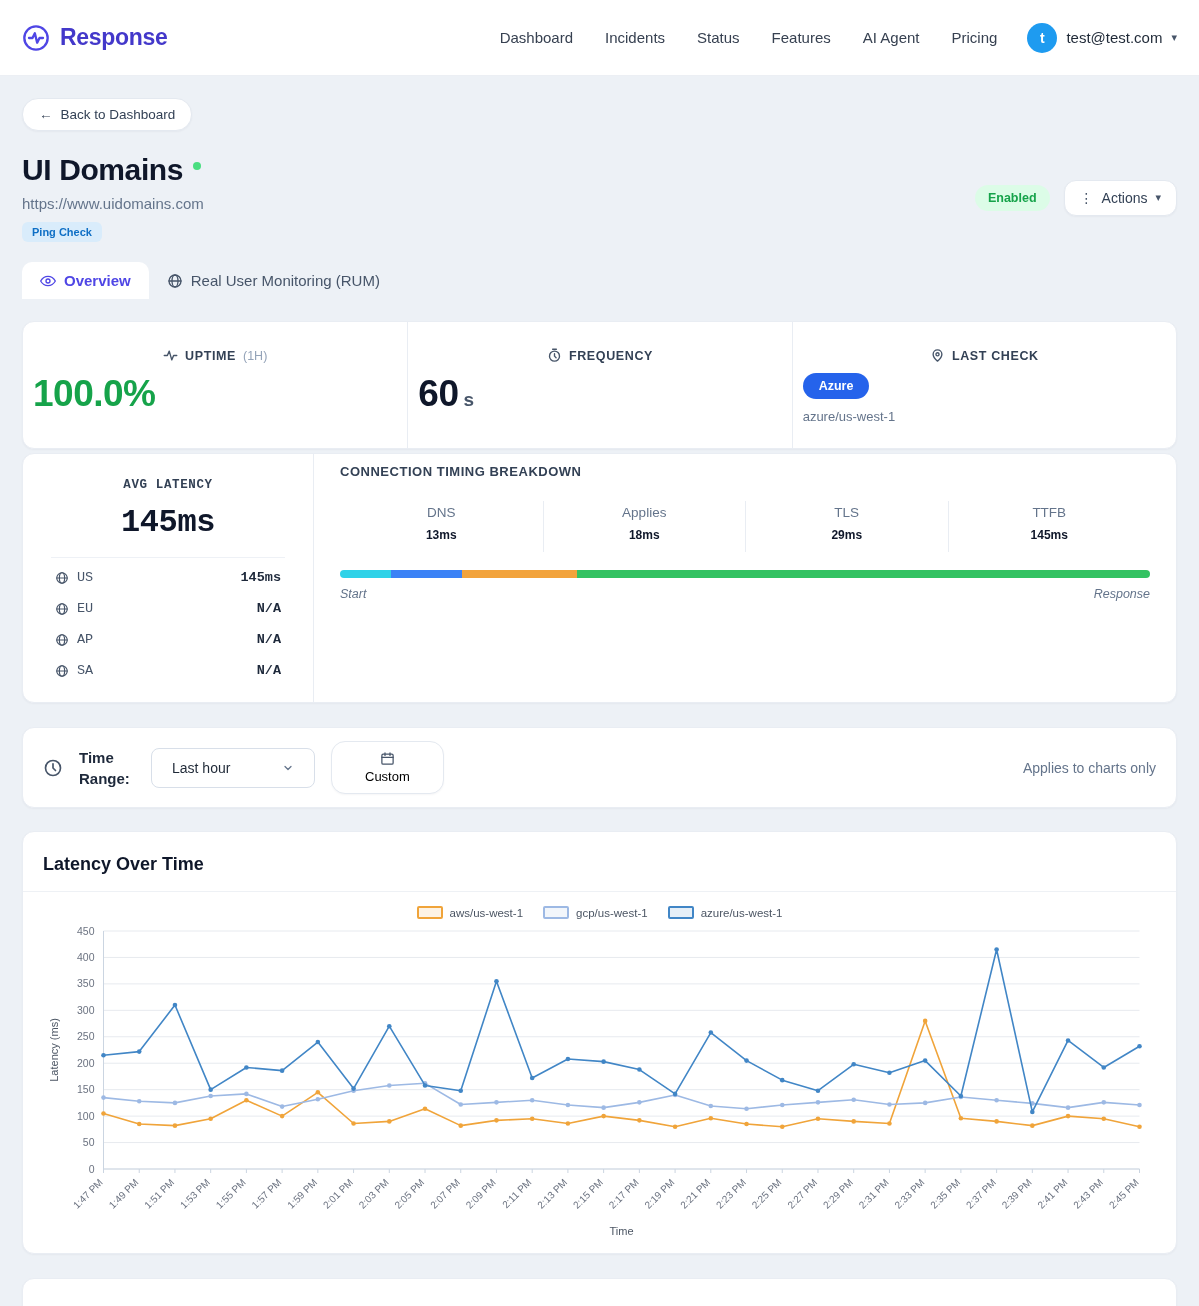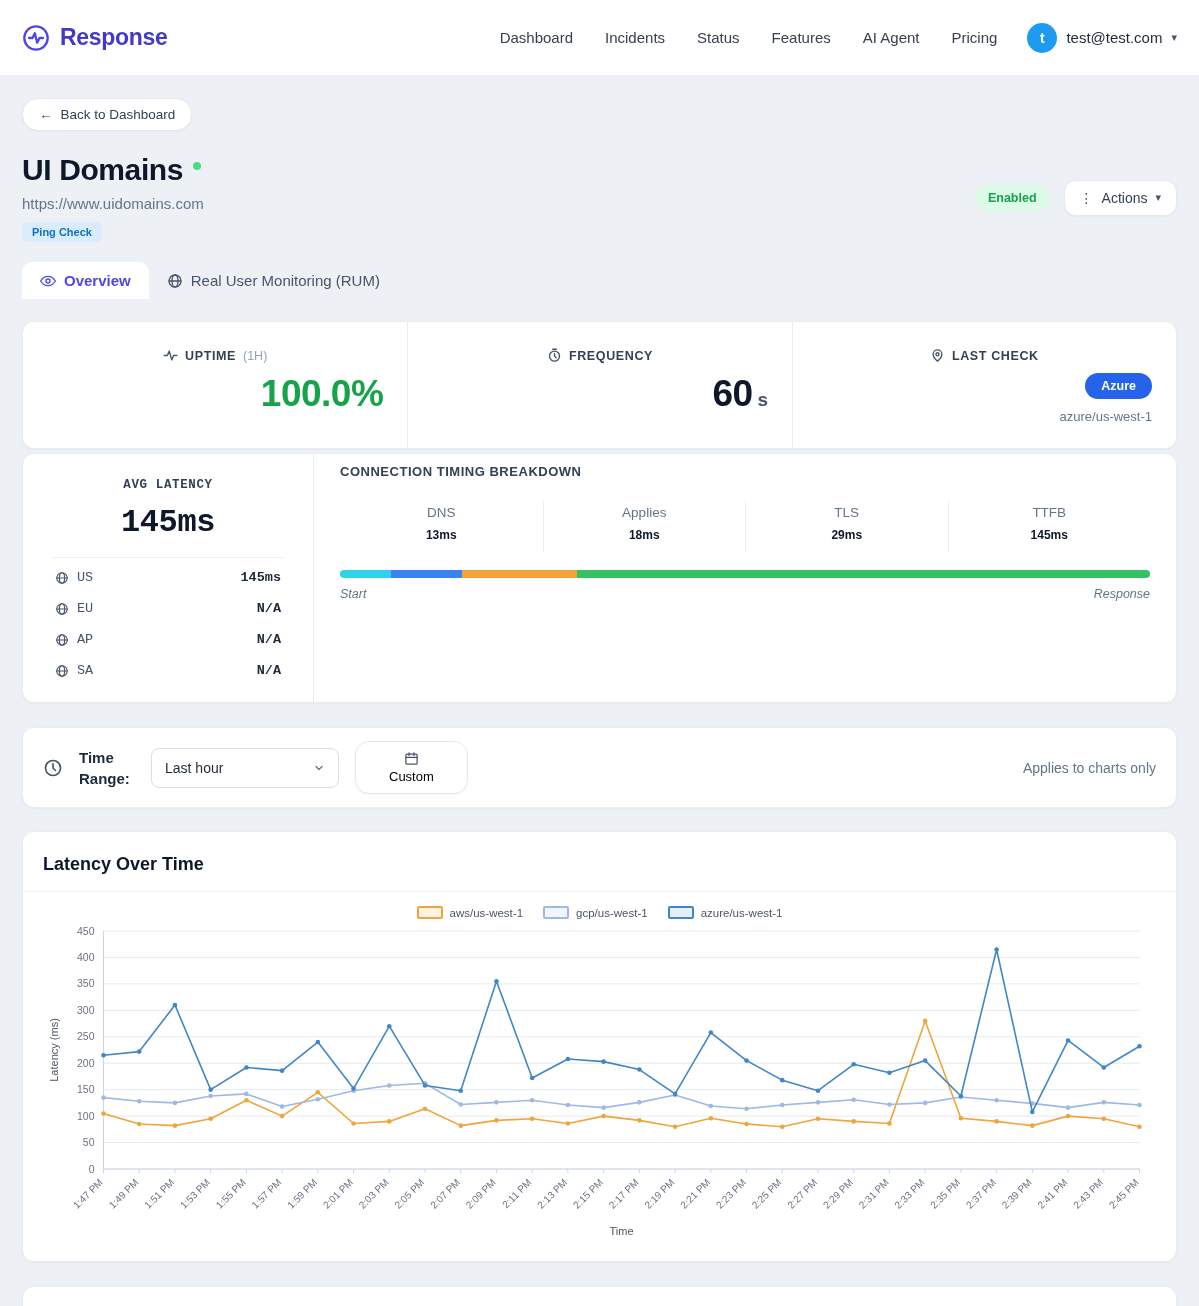--- a/index.html
+++ b/index.html
@@ -44,21 +44,21 @@
   .dots { font-size:14px; color:#475569; }
   
   .tabs { display:flex; margin-top:20px; }
   .tab { display:flex; align-items:center; gap:8px; padding:10px 18px; font-size:15px; color:#475569;
     cursor:pointer; border-radius:10px 10px 0 0; }
   .tab.active { background:#fff; color:#4f46e5; font-weight:600; }
   
   .card { background:#fff; border:1px solid #e9edf3; border-radius:12px; box-shadow:0 1px 2px rgba(16,24,40,.04); }
   
   .stats-card { margin-top:22px; display:grid; grid-template-columns:1fr 1fr 1fr; }
-  .stat-col { padding:26px 24px 24px; text-align:right; }
+  .stat-col { padding:26px 10px 24px; text-align:left; }
   .stat-col + .stat-col { border-left:1px solid #e9edf3; }
   .stat-label { display:flex; align-items:center; justify-content:center; gap:7px;
     font-size:12.5px; font-weight:700; color:#334155; letter-spacing:.05em; }
   .stat-sublabel { color:#94a3b8; font-weight:400; letter-spacing:0; font-size:12.5px; }
   .stat-value { margin-top:10px; font-size:37px; font-weight:800; letter-spacing:-.5px; }
   .stat-value.green { color:#16a34a; }
   .stat-unit { font-size:19px; font-weight:700; color:#475569; margin-left:5px; }
   .provider-badge { display:inline-block; margin-top:10px; background:#2563eb; color:#fff;
     font-size:12.5px; font-weight:700; padding:6px 16px; border-radius:999px; }
   .stat-region { margin-top:10px; font-size:13px; color:#64748b; }
@@ -78,31 +78,31 @@
   .timing-col + .timing-col { border-left:1px solid #e9edf3; }
   .timing-label { font-size:13.5px; color:#64748b; }
   .timing-value { font-size:12px; font-weight:800; color:#0f172a; margin-top:8px; }
   .timing-bar { display:flex; height:8px; border-radius:4px; overflow:hidden; margin-top:18px; }
   .timing-ends { display:flex; justify-content:space-between; margin-top:9px;
     font-size:12.5px; color:#64748b; font-style:italic; }
   
   .time-range-card { margin-top:24px; display:flex; align-items:center; gap:16px; padding:13px 20px; }
   .tr-label { font-size:15px; font-weight:700; color:#1e293b; width:56px; line-height:1.4; }
   .tr-select { position:relative; display:flex; align-items:center; justify-content:space-between;
-    width:188px; border:1px solid #d8dfe9; border-radius:8px; padding:11px 13px; font-size:14px;
+    width:164px; border:1px solid #d8dfe9; border-radius:8px; padding:11px 20px; font-size:14px;
     color:#1f2937; background:#fff; cursor:pointer; }
   .custom-btn { display:flex; flex-direction:column; align-items:center; gap:3px; background:#fff;
     border:1px solid #e4e9f0; border-radius:14px; padding:9px 33px; font-size:13px; color:#000000;
     cursor:pointer; box-shadow:0 1px 2px rgba(16,24,40,.04); font-family:inherit; }
   .tr-note { margin-left:auto; font-size:14px; color:#64748b; }
   
   .chart-card { margin-top:23px; }
   .chart-card-header { padding:22px 20px 16px; border-bottom:1px solid #eef1f5; }
   .chart-card-title { font-size:18px; font-weight:700; color:#0f172a; }
-  .chart-body { padding:12px 10px 16px; }
+  .chart-body { padding:12px 10px 8px; }
   .chart-legend { display:flex; justify-content:center; align-items:center; gap:20px;
     font-size:11.5px; color:#4b5563; margin:2px 0 4px; }
   .legend-item { display:flex; align-items:center; gap:7px; cursor:pointer; }
   .legend-swatch { width:26px; height:13px; border:2px solid; border-radius:2px; }
   
   .trend-card { margin-top:24px; padding:24px 20px; height:110px; }
   .trend-title { font-size:19px; font-weight:700; color:#0f172a; }
   .icon { display:inline-flex; align-items:center; }
 </style>
 </head>

